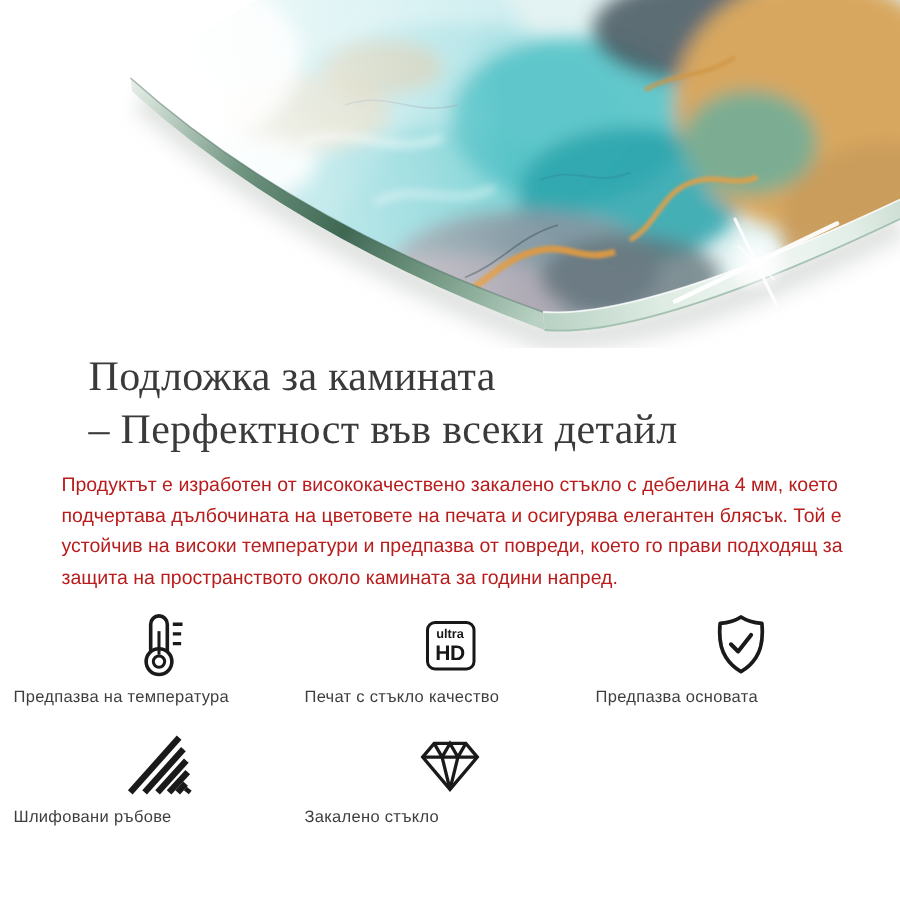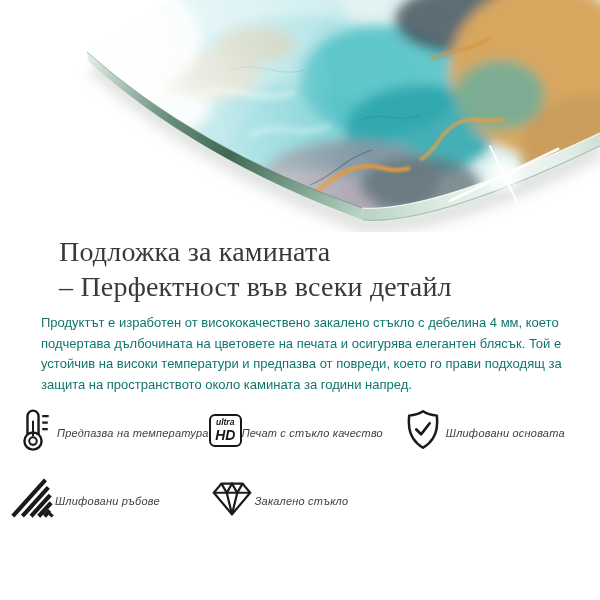--- a/index.html
+++ b/index.html
@@ -11,27 +11,27 @@
   .hero{position:absolute;left:0;top:0;width:600px;height:232px;}
   .heading{
     position:absolute;left:59px;top:234px;margin:0;
     font-family:"Liberation Serif",serif;
     font-size:28px;line-height:35px;font-weight:400;color:#3a3a3a;
     letter-spacing:0.2px;
   }
   .heading span{display:block;}
   .description{
     position:absolute;left:41px;top:313px;width:524px;margin:0;
-    font-size:13px;line-height:20.5px;color:#0f766e;
+    font-size:13px;line-height:20.5px;color:#b91c1c;
   }
   .features{
     position:absolute;left:9px;top:406px;width:582px;
     display:grid;grid-template-columns:repeat(3,1fr);row-gap:15px;
   }
-  .feature{display:flex;flex-direction:row;align-items:center;font-style:italic;}
+  .feature{display:flex;flex-direction:column;}
   .icon-box{height:48px;display:flex;align-items:center;justify-content:center;margin-bottom:5px;}
   .feature-label{font-size:11px;color:#3e3e3e;letter-spacing:0.2px;white-space:nowrap;}
   .uhd{
     width:33px;height:33px;box-sizing:border-box;border:2.6px solid #171717;border-radius:6px;
     display:flex;flex-direction:column;align-items:center;justify-content:center;line-height:1;color:#171717;
   }
   .uhd-top{font-size:8.5px;font-weight:700;}
   .uhd-bottom{font-size:14px;font-weight:700;margin-top:1px;letter-spacing:-0.3px;}
   svg .st{stroke:#1a1a1a;fill:none;}
 </style>
@@ -171,21 +171,21 @@
     <div class="feature-label">Печат с стъкло качество</div>
   </div>
 
   <div class="feature">
     <div class="icon-box">
       <svg width="46" height="46" viewBox="0 0 48 48">
         <path class="st" stroke-width="2.6" stroke-linejoin="round" d="M24,4.5 C27,6.5 33,8.5 38.5,9 C39.5,19 38,27 34.5,32.5 C31.8,36.8 28.3,40 24,42.5 C19.7,40 16.2,36.8 13.5,32.5 C10,27 8.5,19 9.5,9 C15,8.5 21,6.5 24,4.5 Z"></path>
         <path class="st" stroke-width="2.8" stroke-linecap="round" stroke-linejoin="round" d="M17,23.5 L22,28.5 L31,17"></path>
       </svg>
     </div>
-    <div class="feature-label">Шлифовани основата</div>
+    <div class="feature-label">Предпазва основата</div>
   </div>
 
   <div class="feature">
     <div class="icon-box">
       <svg width="46" height="46" viewBox="0 0 48 48">
         <g stroke="#1a1a1a" stroke-width="4.4" fill="none">
           <path d="M4,43 L38,5"></path>
           <path d="M14,43 L41,13"></path>
           <path d="M23,43 L43,21"></path>
           <path d="M31,43 L44,29"></path>

